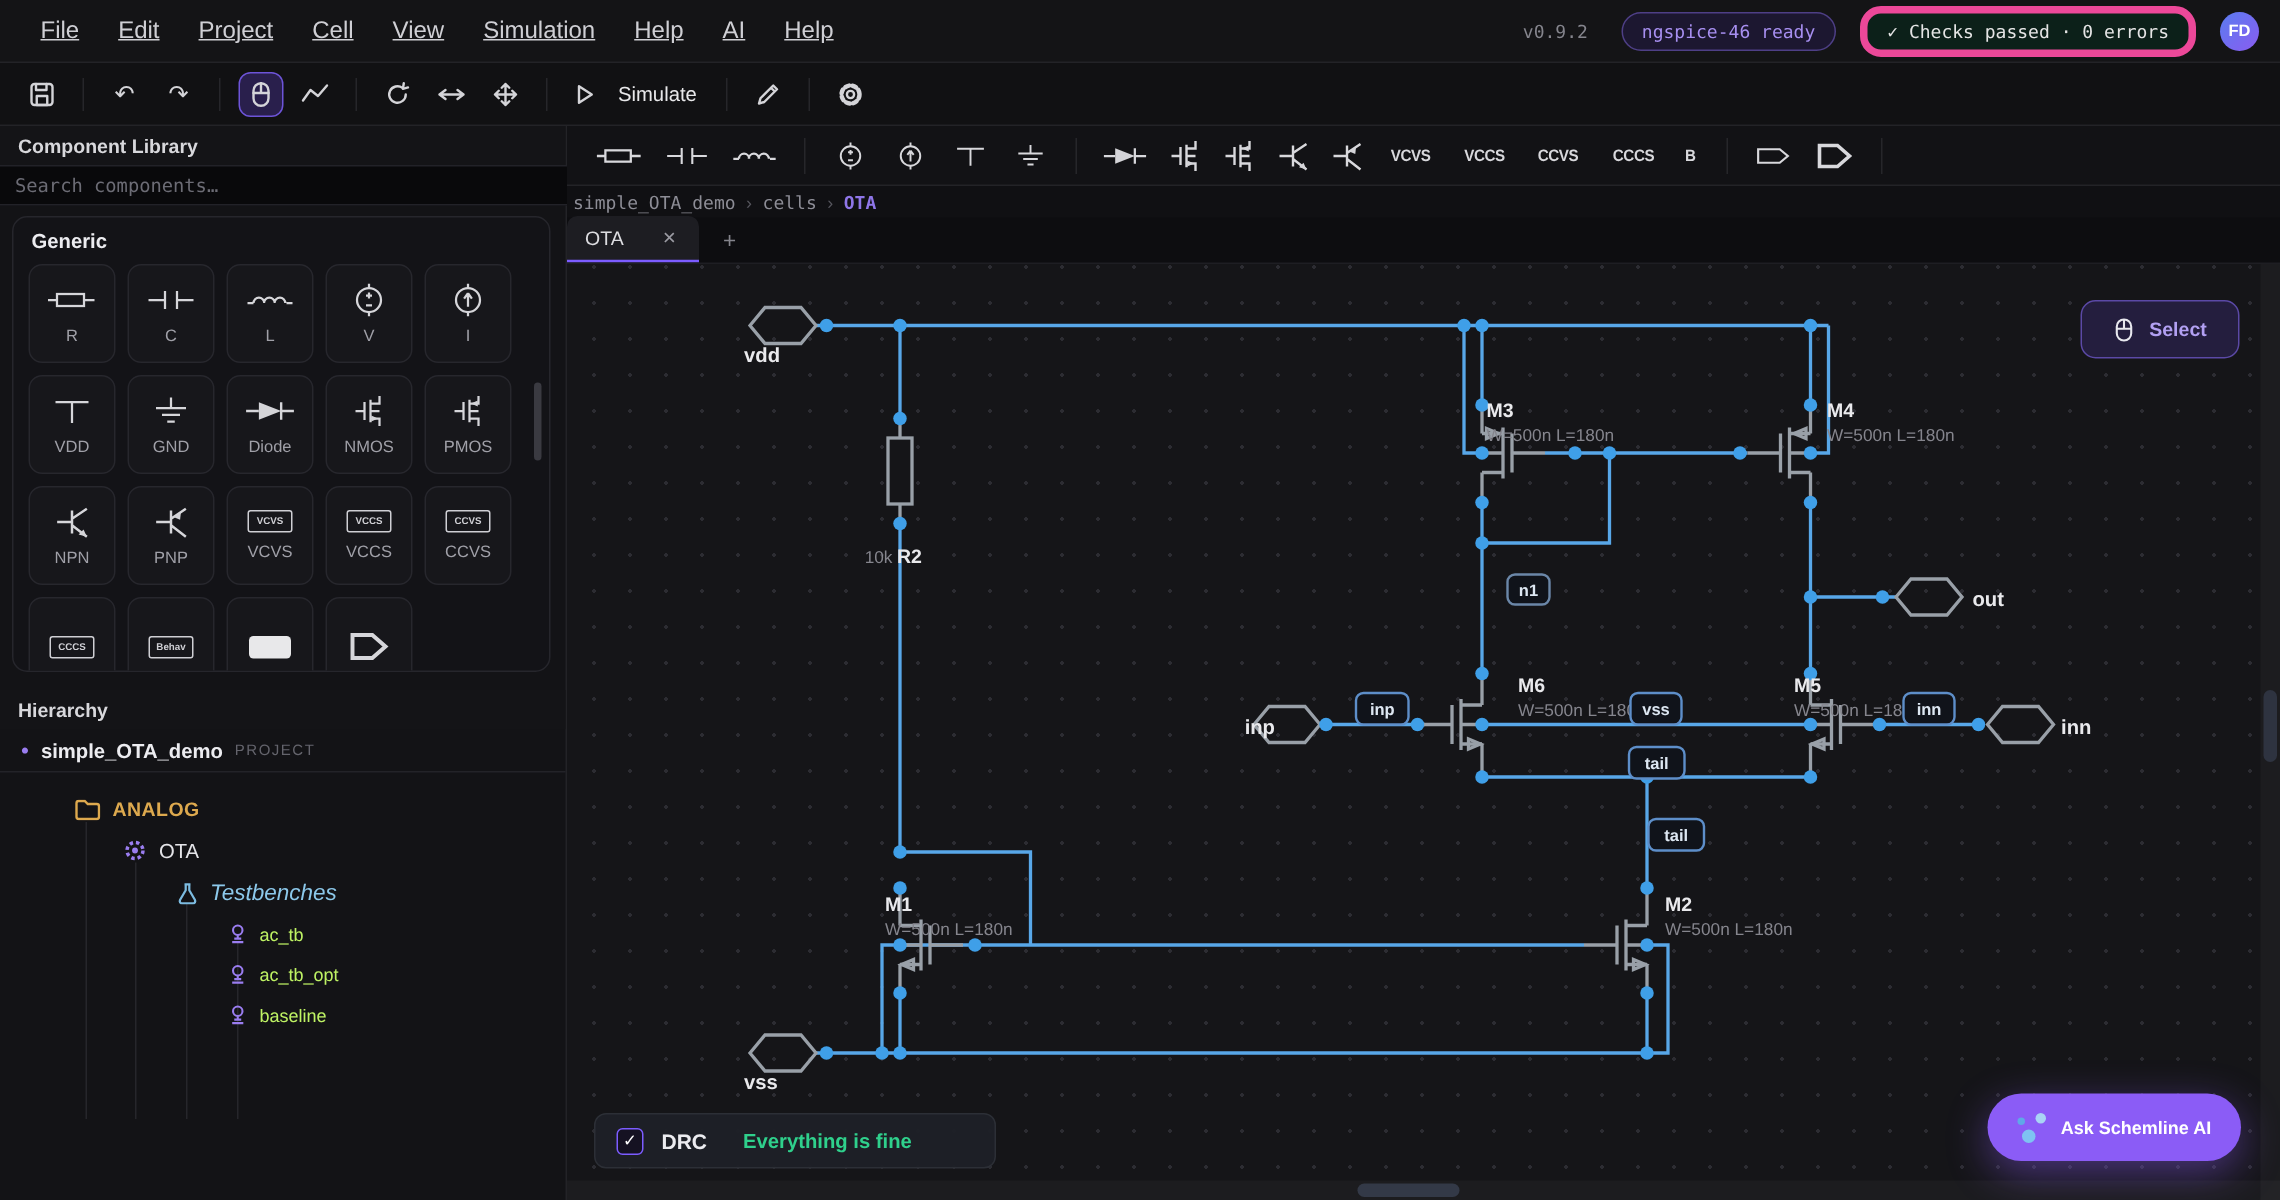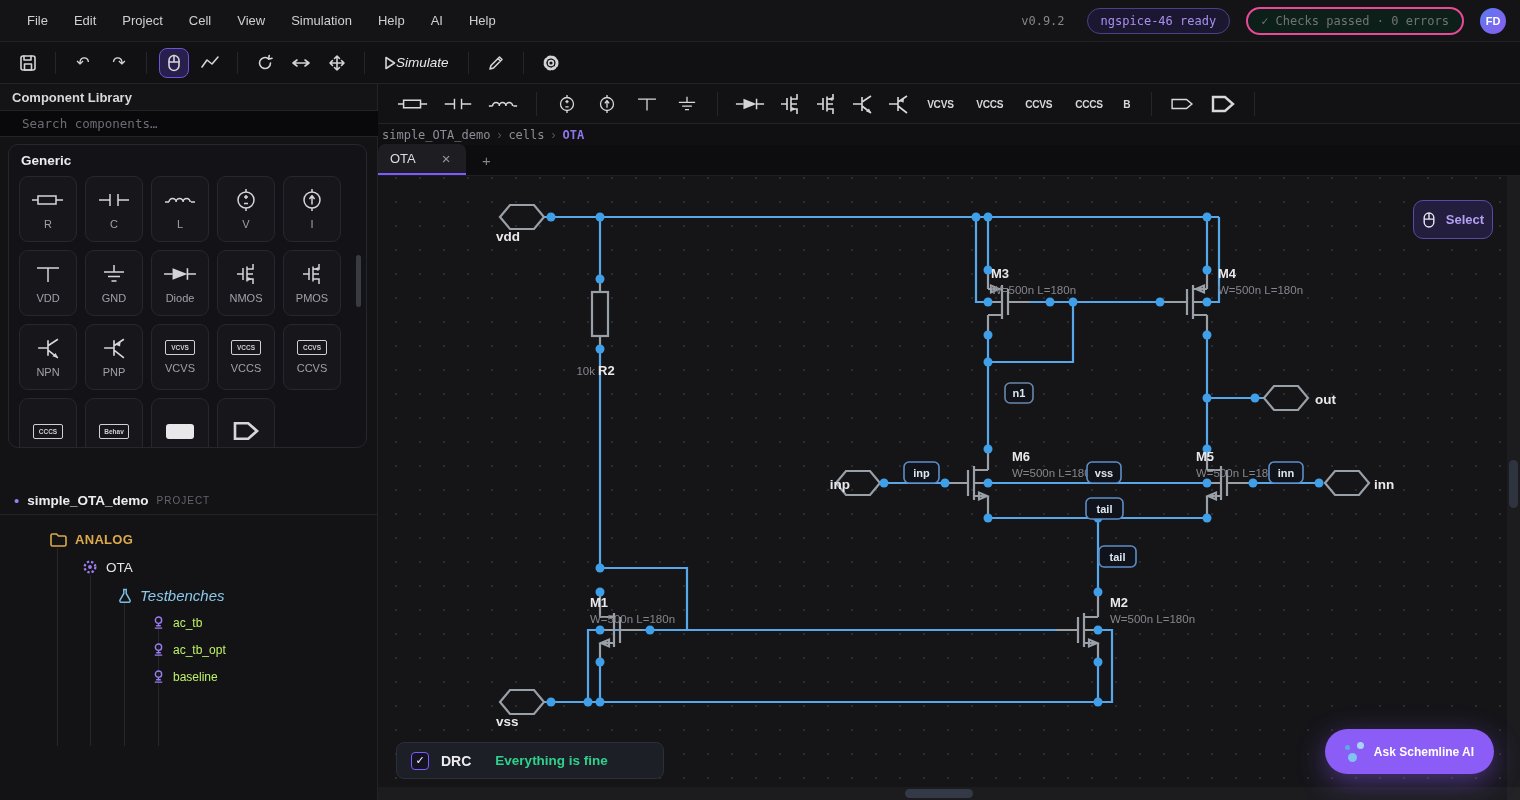--- a/index.html
+++ b/index.html
@@ -3,46 +3,46 @@
 <meta charset="utf-8">
 <style>
   * { margin:0; padding:0; box-sizing:border-box; }
   html,body { background:#0a0a0c; }
   body { font-family:"Liberation Sans", sans-serif; color:#d4d4d8; }
   #root { position:relative; width:1520px; height:800px; background:#121214; overflow:hidden; }
 
   
   .menubar { position:absolute; left:0; top:0; width:1520px; height:42px; background:#141416;
              border-bottom:1px solid #232327; display:flex; align-items:center; padding:0 14px; }
-  .menubar .mitem { font-size:13px; color:#cfcfd4; padding:6px 13px; border-radius:6px; cursor:default; }
+  .menubar .mitem { font-size:16px; color:#cfcfd4; padding:6px 13px; border-radius:6px; cursor:default;text-decoration:underline; }
   .menubar .spacer { flex:1; }
   .ver { font-family:"DejaVu Sans Mono", monospace; font-size:12px; color:#85858d; margin-right:22px; }
   .badge { font-family:"DejaVu Sans Mono", monospace; font-size:12px; padding:5px 13px; border-radius:14px; margin-right:16px; white-space:nowrap; }
   .badge.ngspice { color:#a78ff0; background:#1c1730; border:1px solid #4e3f86; }
-  .badge.checks  { color:#737373; background:#0c2019; border:2px solid #ec4899; }
+  .badge.checks  { color:#e5e5e5; background:#0c2019; border:5px solid #ec4899; }
   .avatar { width:26px; height:26px; border-radius:50%; background:linear-gradient(135deg,#5a7cf0,#8a5cf0);
             color:#fff; font-size:11px; font-weight:bold; display:flex; align-items:center; justify-content:center; }
 
   
   .toolbar { position:absolute; left:0; top:42px; width:1520px; height:42px; background:#111113;
              border-bottom:1px solid #232327; display:flex; align-items:center; padding:0 10px; }
   .tbtn { width:30px; height:30px; display:flex; align-items:center; justify-content:center; border-radius:8px;
           color:#d4d4d8; margin:0 3px; font-size:16px; font-family:"DejaVu Sans", sans-serif; }
   .tbtn.active { background:#291f4c; border:1.5px solid #6d54d8; }
   .tsep { width:1px; height:22px; background:#26262a; margin:0 9px; }
-  .simulate { display:flex; align-items:center; gap:0; color:#e8e8ea; font-size:13.5px; padding:6px 10px; border-radius:7px;font-style:italic; }
+  .simulate { display:flex; align-items:center; gap:16px; color:#e8e8ea; font-size:13.5px; padding:6px 10px; border-radius:7px; }
   .ticon { stroke:#d4d4d8; fill:none; stroke-width:1.6; stroke-linecap:round; stroke-linejoin:round; }
 
   
   .sidebar { position:absolute; left:0; top:84px; width:378px; height:716px; background:#131316;
              border-right:1px solid #232327; }
   .shead { height:26px; display:flex; align-items:center; padding-left:12px; font-size:13px; font-weight:600;
            color:#d8d8dc; background:#141417; }
   .search { display:block; width:378px; height:27px; background:#09090b; border:none; border-top:1px solid #222228;
-            border-bottom:1px solid #222228; color:#b9b9c0; font-family:"DejaVu Sans Mono", monospace; font-size:12.5px; padding:0 22px; outline:none; }
+            border-bottom:1px solid #222228; color:#b9b9c0; font-family:"DejaVu Sans Mono", monospace; font-size:12.5px; padding:0 10px; outline:none; }
   .search::placeholder { color:#6c6c75; }
   .libpanel { position:absolute; left:8px; right:10px; top:60px; height:304px; border:1px solid #26262c;
               border-radius:10px; background:#131317; overflow:hidden; padding:6px 10px; }
   .libtitle { font-size:13.5px; font-weight:bold; color:#ececf0; margin:2px 0 8px 2px; }
   .libgrid { display:grid; grid-template-columns:repeat(5,58px); gap:8px; }
   .card { width:58px; height:66px; background:#17171b; border:1px solid #27272d; border-radius:9px;
           display:flex; flex-direction:column; align-items:center; justify-content:center; gap:7px; }
   .cicon { width:34px; height:22px; stroke:#d6d6da; fill:none; stroke-width:1.5; }
   .clabel { font-size:11px; color:#a0a0a8; }
   .boxcomp { width:30px; height:15px; border:1.5px solid #cfcfd4; border-radius:2px; color:#cfcfd4;
@@ -90,21 +90,21 @@
   .dev  { stroke:#99a0a8; stroke-width:2.2; fill:none; }
   .jdot { fill:#3f9fe8; }
   .dname { font-size:13px; font-weight:bold; fill:#e9e9ec; font-family:"Liberation Sans", sans-serif; }
   .dparam { font-size:11.5px; fill:#85858d; font-family:"Liberation Sans", sans-serif; }
   .pname { font-size:13.5px; font-weight:bold; fill:#e9e9ec; font-family:"Liberation Sans", sans-serif; }
   .netbox { fill:#10131a; stroke:#5d8ec9; stroke-width:1.6; }
   .netbox.gray { stroke:#6b87a8; }
   .nettext { font-size:11px; font-weight:bold; fill:#dde7f2; font-family:"Liberation Sans", sans-serif; text-anchor:middle; }
 
   
-  .selectbadge { position:absolute; right:27px; top:24px; width:80px; height:39px; background:#241e3e;
+  .selectbadge { position:absolute; right:27px; top:24px; width:106px; height:39px; background:#241e3e;
                  border:1px solid #5b49a6; border-radius:10px; display:flex; align-items:center; justify-content:center; gap:10px; }
   .selectbadge span { color:#b2a0f2; font-size:13px; font-weight:600; }
   .drcbar { position:absolute; left:18px; bottom:21px; width:268px; height:37px; background:rgba(29,32,39,.95);
             border:1px solid #2c2f36; border-radius:8px; display:flex; align-items:center; padding:0 14px; gap:12px; }
   .drcbox { width:18px; height:18px; border:1.7px solid #7c5cff; border-radius:4px; background:#151222;
             color:#fff; font-size:11px; display:flex; align-items:center; justify-content:center; }
   .drclabel { font-size:14px; font-weight:bold; color:#ececf0; }
   .drcstatus { font-size:13.5px; font-weight:bold; color:#2fd08c;margin-left:12px; }
   .aibtn { position:absolute; right:26px; bottom:26px; width:169px; height:45px; border-radius:23px; background:#8b5cf6;
            display:flex; align-items:center; justify-content:center; gap:9px; box-shadow:0 8px 28px rgba(139,92,246,.45); }
@@ -376,20 +376,21 @@
           </div>
         <div class="card">
             <svg class="cicon" viewBox="0 0 28 20">
               <use href="#i-port"></use>
             </svg>
           </div>
       </div>
       <div class="libscroll"></div>
     </div>
 
+    <div class="shead hier-head">Hierarchy</div>
     <div class="projrow">
       <span class="projdot">•</span>
       <span class="projname">simple_OTA_demo</span>
       <span class="projtag">PROJECT</span>
     </div>
     <div class="tree">
       <div class="guide" style="left:57px; top:28px; height:198px;"></div>
       <div class="guide" style="left:90px; top:55px; height:171px;"></div>
       <div class="guide" style="left:124px; top:82px; height:144px;"></div>
       <div class="guide" style="left:158px; top:108px; height:118px;"></div>

